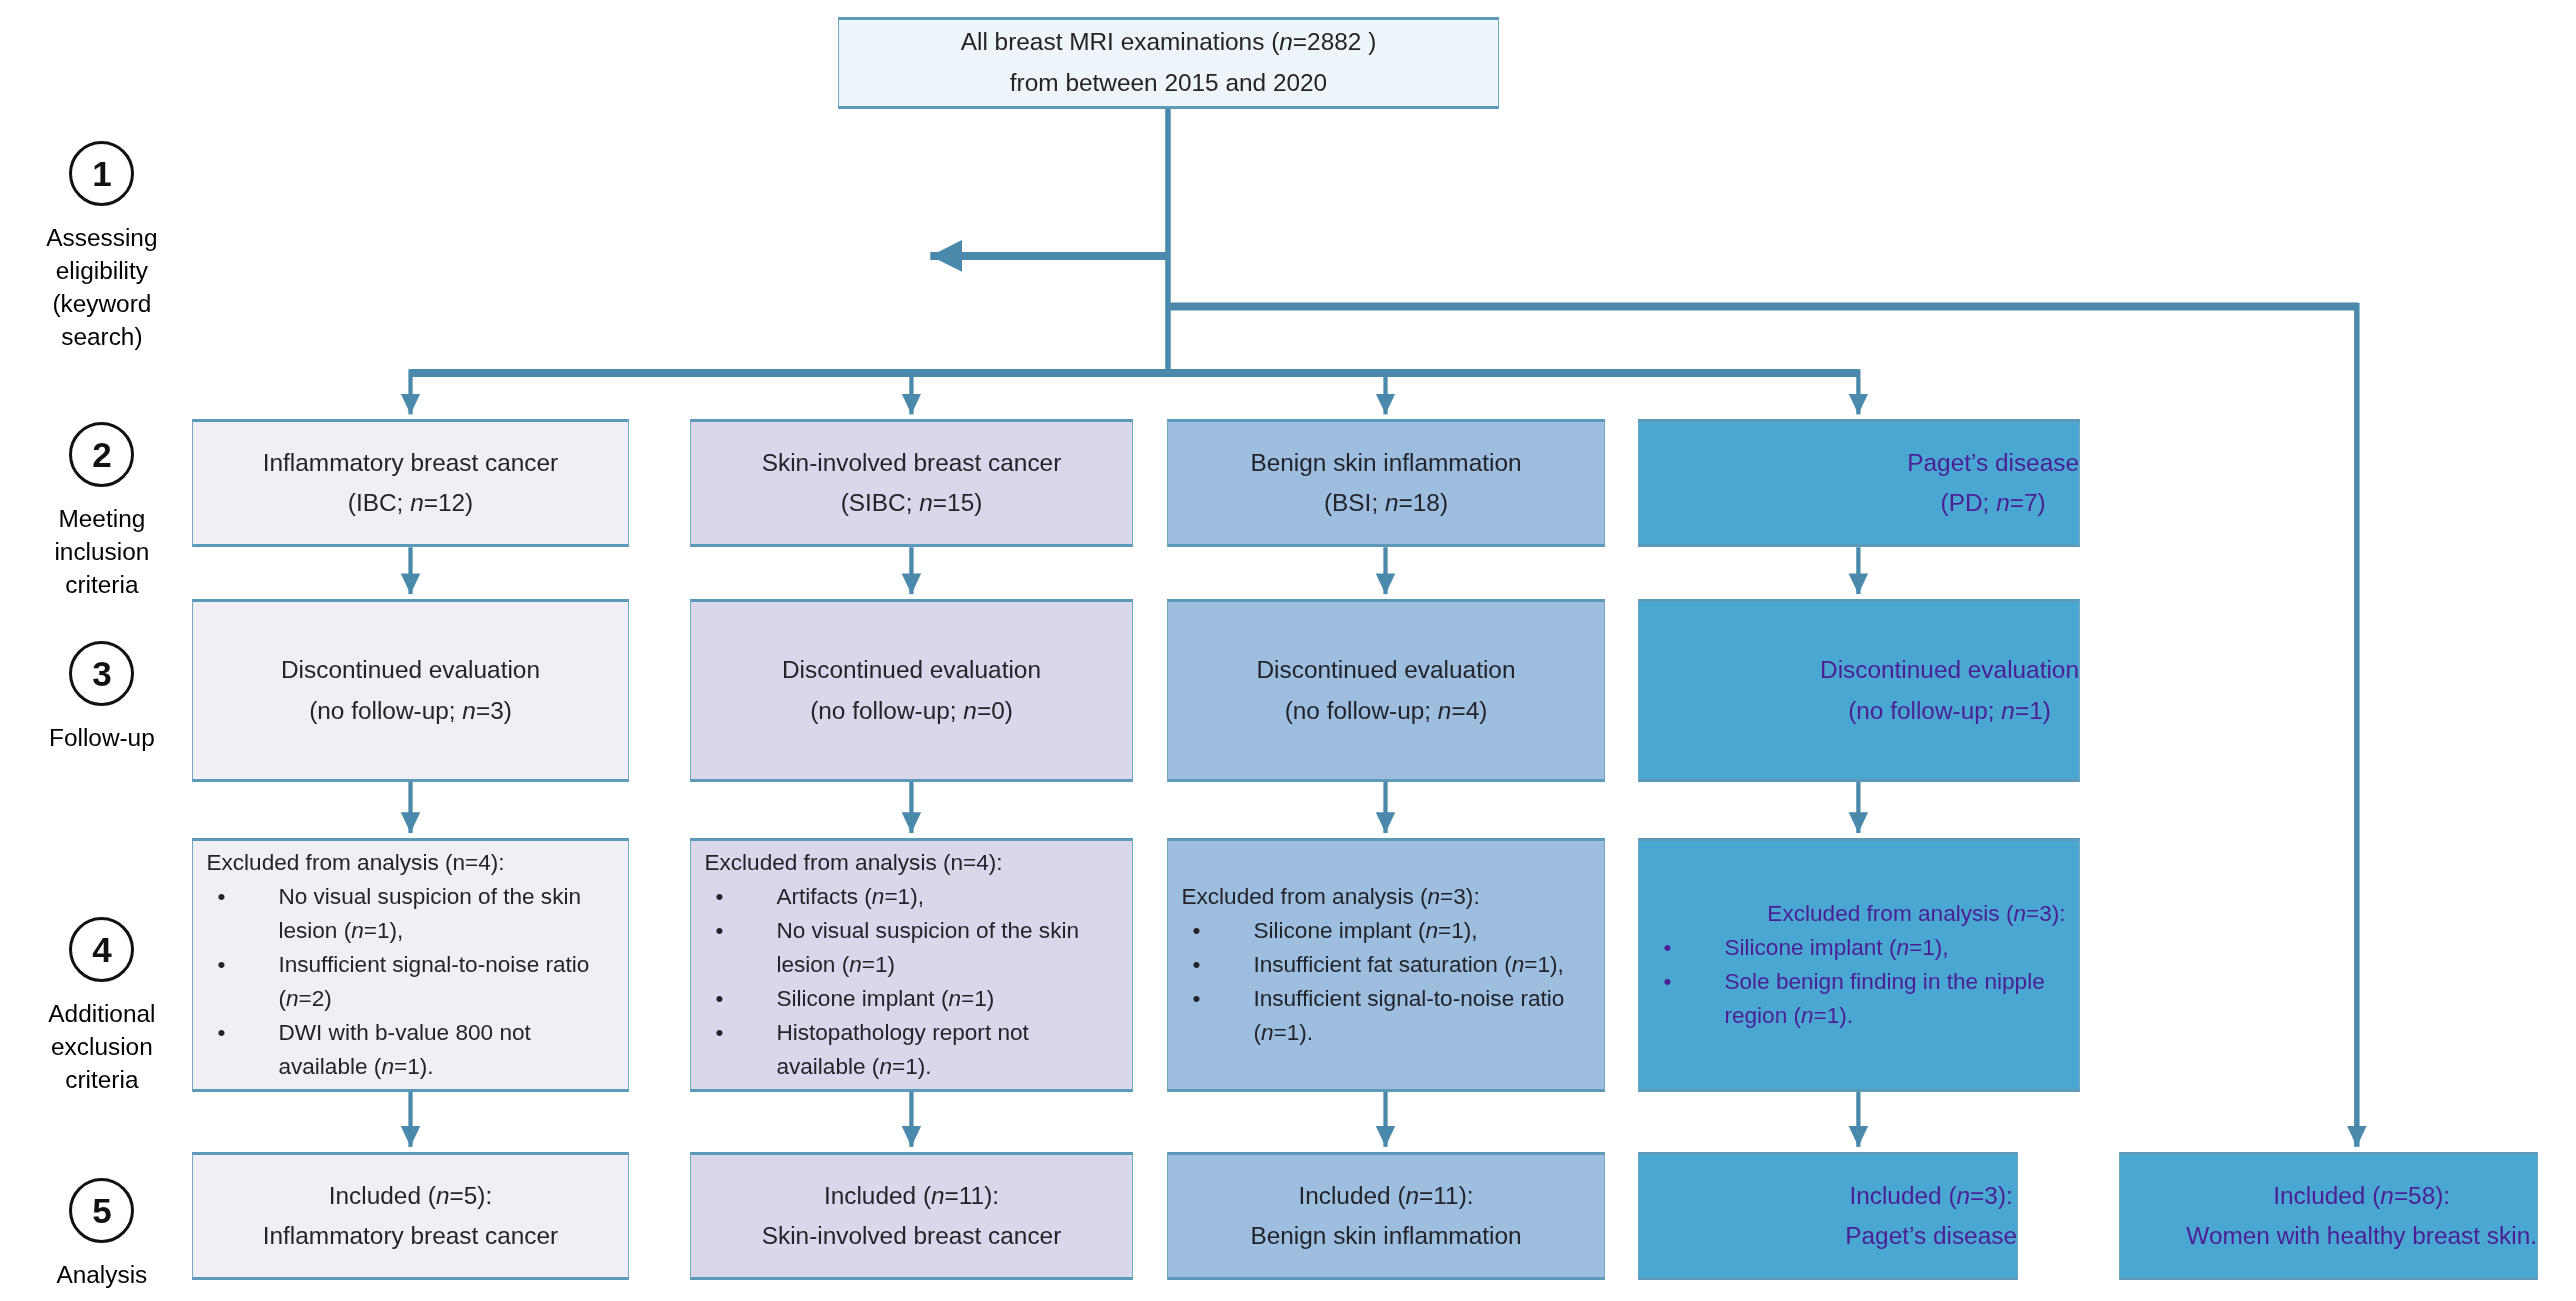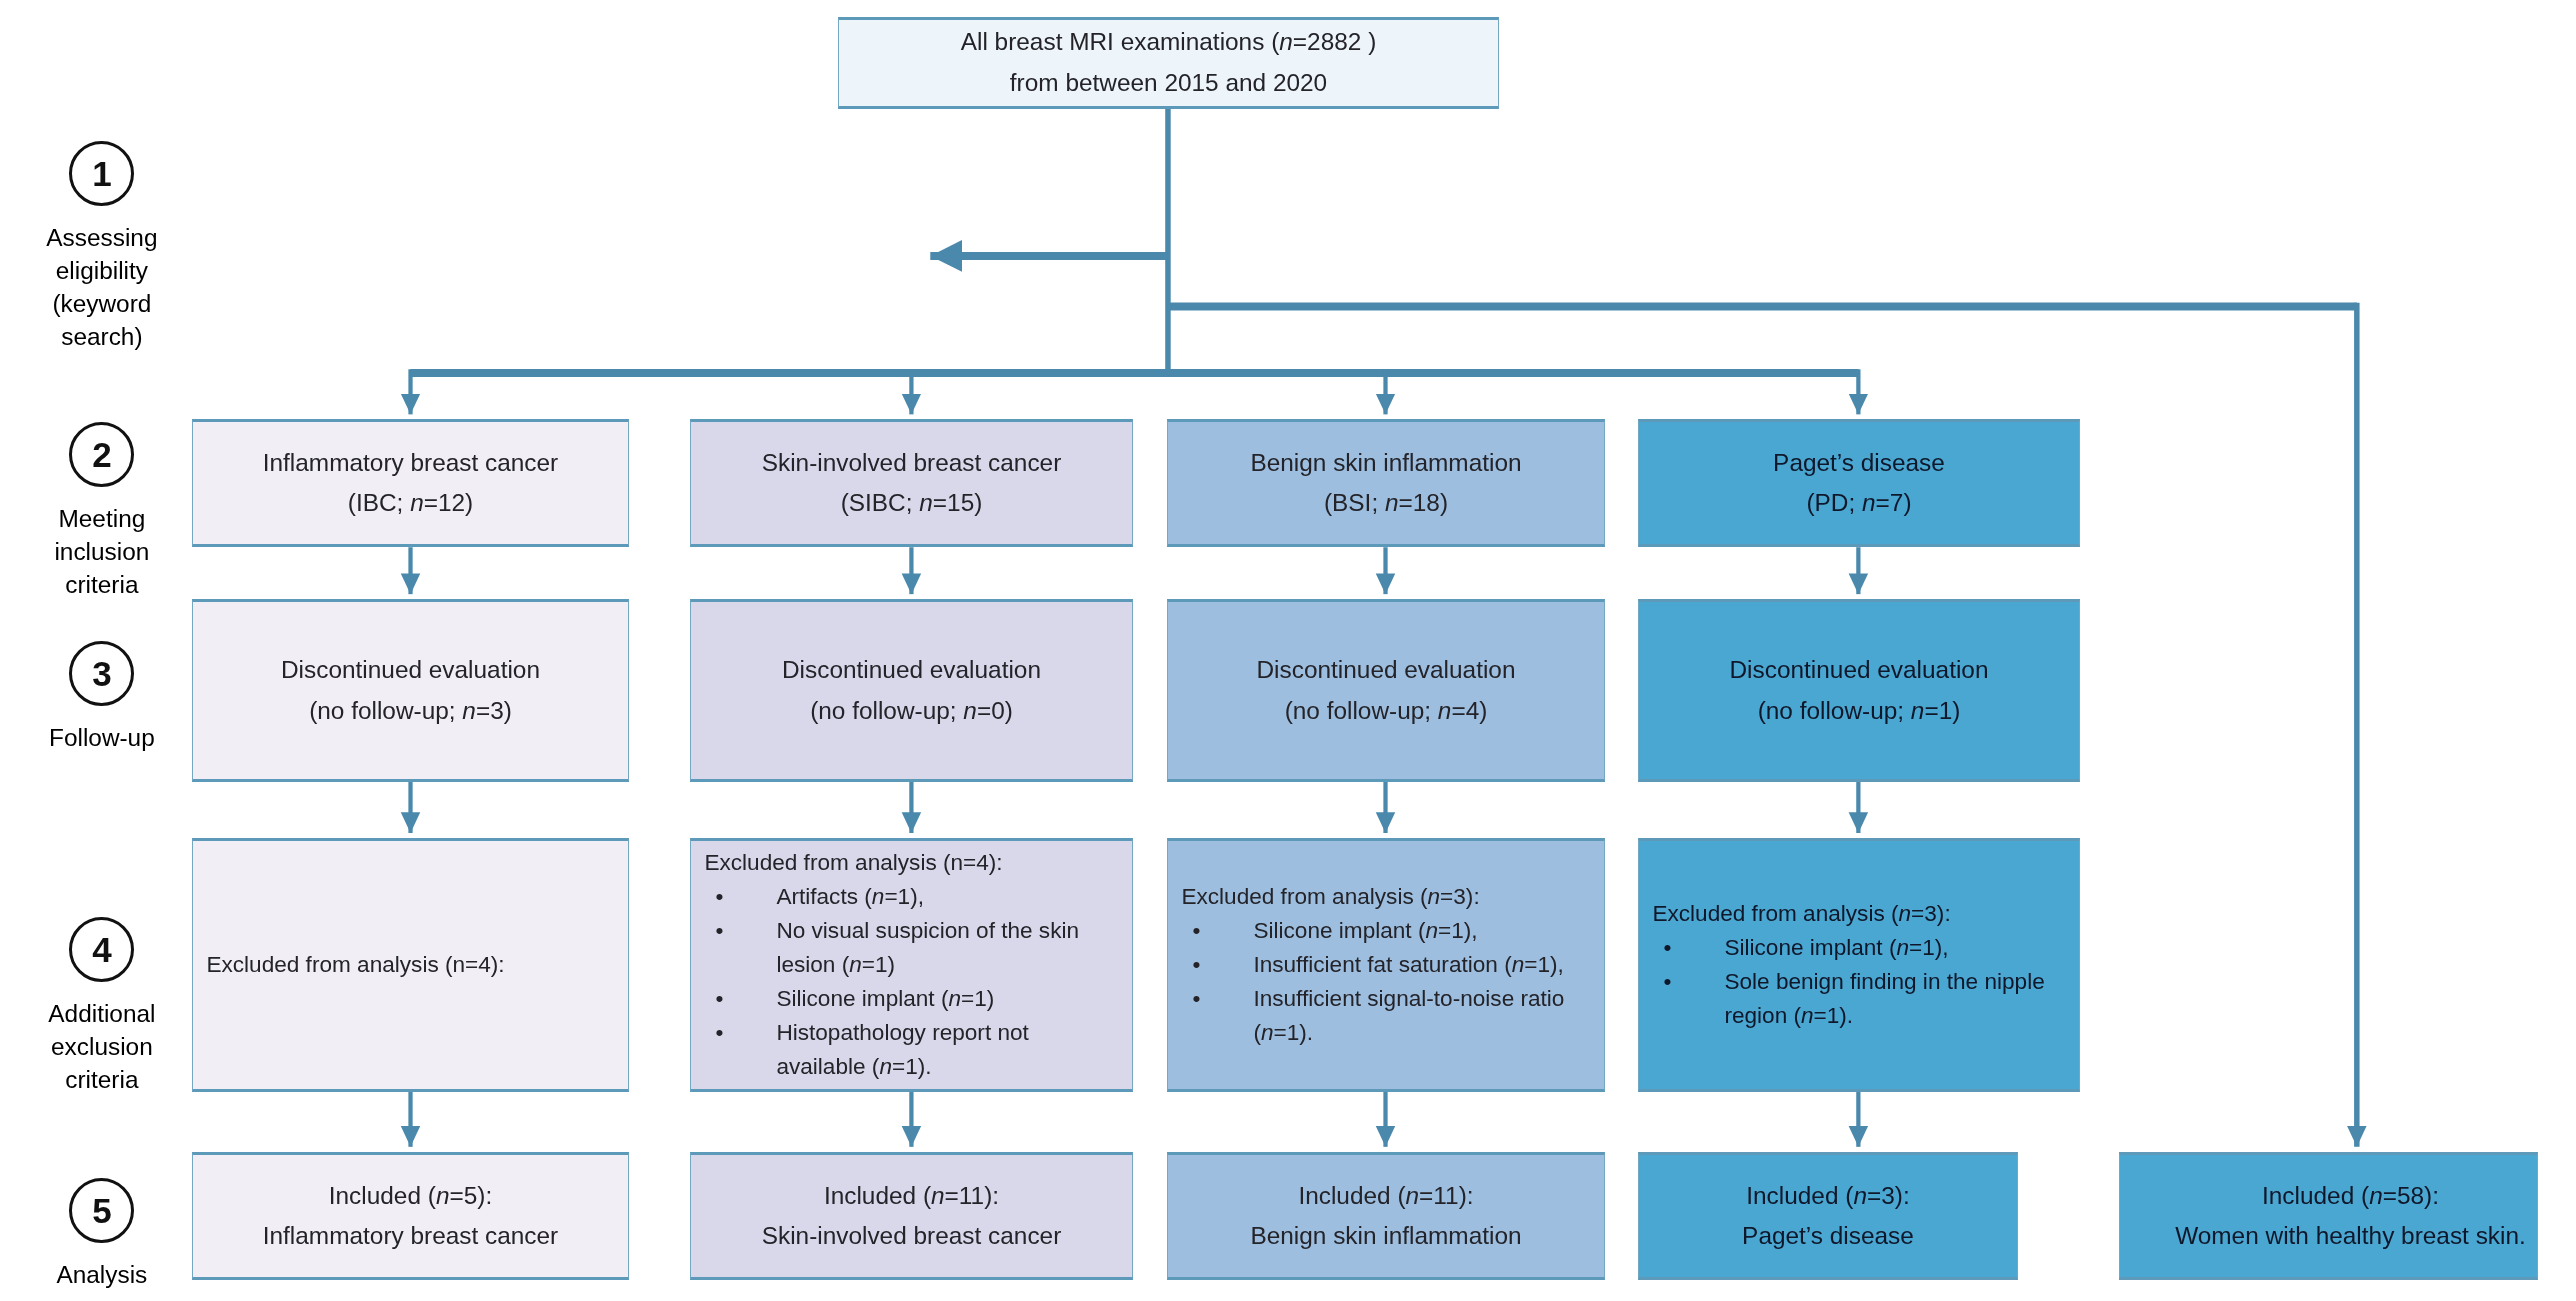--- a/index.html
+++ b/index.html
@@ -23,21 +23,21 @@
     border-top:3px solid #5d9aba;
     border-bottom:3px solid #5d9aba;
   }
   .box.light{background:#edf4fa;border:1.8px solid #74a7c2;border-top:3.7px solid #5d9aba;border-bottom:3.7px solid #5d9aba;}
   .box.list{
     align-items:flex-start;justify-content:center;
     text-align:left;
     font-size:22.6px;line-height:1.5;
     padding:8.5px 13.4px;
   }
-  .box.ink-dark{color:#0f172a;}
+  .box.ink-dark{color:#4c1d95;align-items:flex-end;}
   .excl-header{margin:0;}
   ul.excl{margin:0;padding:0;list-style:none;}
   ul.excl li{position:relative;padding-left:72px;}
   ul.excl li::before{content:"\2022";position:absolute;left:11px;}
   .step{
     position:absolute;left:10.4px;width:183px;z-index:2;
     display:flex;flex-direction:column;align-items:center;gap:16px;
     font-size:24.4px;line-height:1.35;text-align:center;color:#000;
   }
   .step-circle{
@@ -146,20 +146,25 @@
   </div>
   <div class="box" style="left: 1167px; top: 599px; width: 438px; height: 183px; background-color: rgb(157, 190, 222);">
     <div>Discontinued evaluation<br>(no follow-up; <i>n</i>=4)</div>
   </div>
   <div class="box ink-dark" style="left: 1638px; top: 599px; width: 442px; height: 183px; background-color: rgb(74, 167, 209);">
     <div>Discontinued evaluation<br>(no follow-up; <i>n</i>=1)</div>
   </div>
 
   <div class="box list" style="left: 192px; top: 838px; width: 437px; height: 254px; background-color: rgb(241, 238, 245);">
     <div class="excl-header">Excluded from analysis (n=4):</div>
+    <ul class="excl">
+        <li>No visual suspicion of the skin lesion (<i>n</i>=1),</li>
+        <li>Insufficient signal-to-noise ratio&nbsp; (<i>n</i>=2)</li>
+        <li>DWI with b-value 800 not available (<i>n</i>=1).</li>
+      </ul>
   </div>
   <div class="box list" style="left: 690px; top: 838px; width: 443px; height: 254px; background-color: rgb(217, 216, 234);">
     <div class="excl-header">Excluded from analysis (n=4):</div>
     <ul class="excl">
         <li>Artifacts (<i>n</i>=1),</li>
         <li>No visual suspicion of the skin lesion (<i>n</i>=1)</li>
         <li>Silicone implant (<i>n</i>=1)</li>
         <li>Histopathology report not available (<i>n</i>=1).</li>
       </ul>
   </div>

